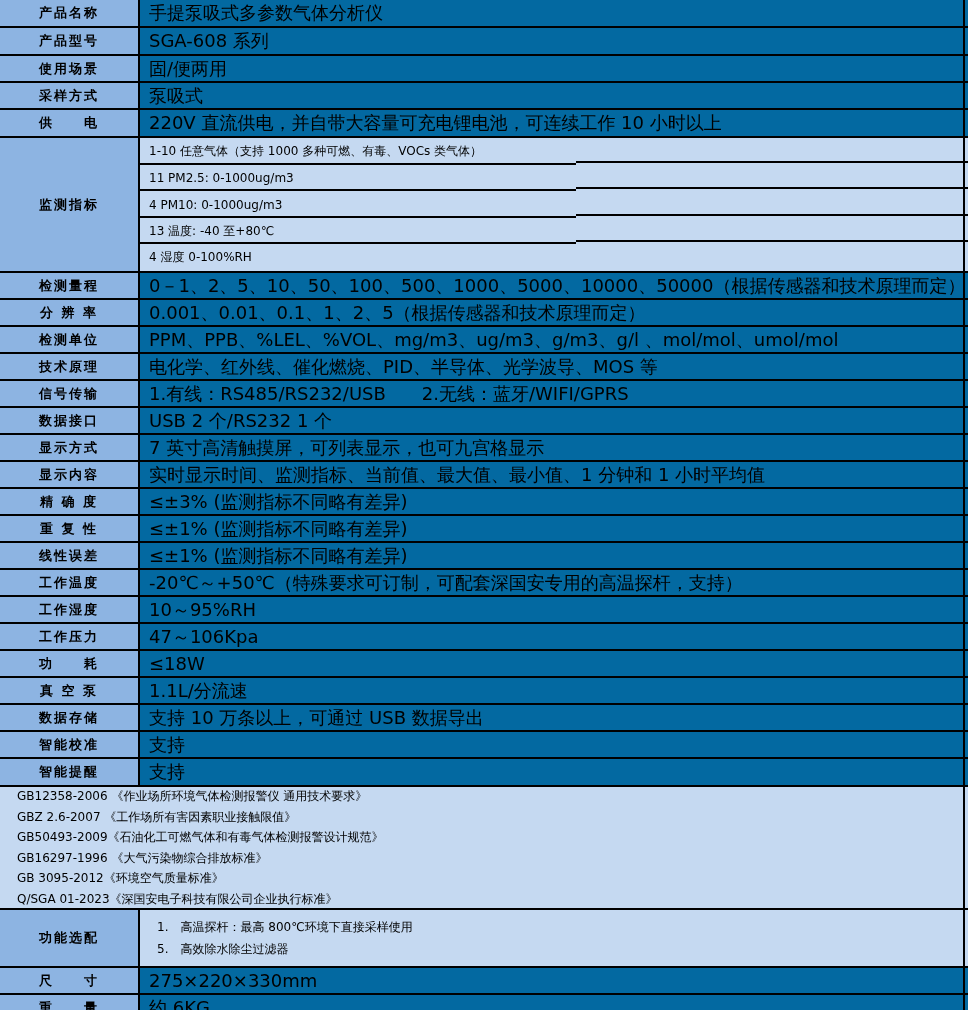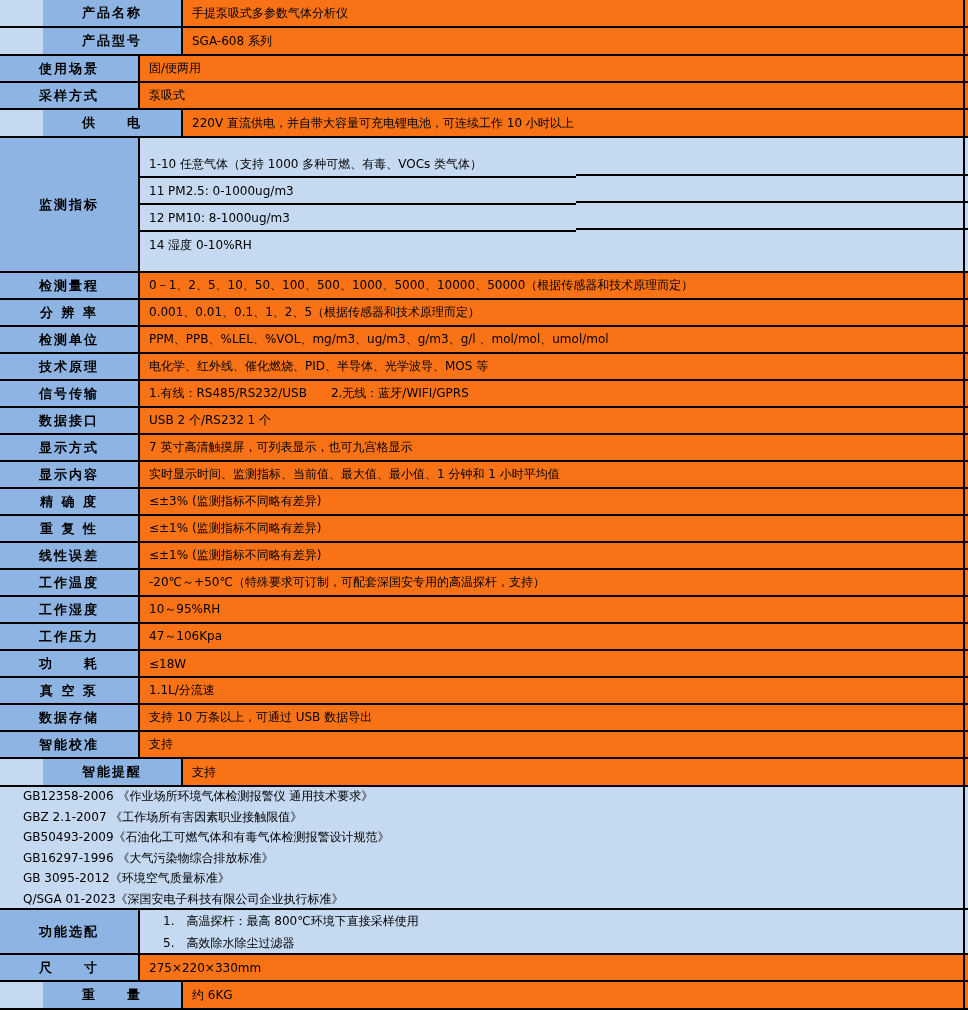--- a/index.html
+++ b/index.html
@@ -5,57 +5,57 @@
   html,body{margin:0;padding:0;background:#ffffff;}
   .spec-table{
     position:relative;
     width:968px;height:1010px;
     font-family:"DejaVu Sans",sans-serif;
     color:#000;
     background:#C5D9F1;
   }
   .row{display:flex;box-sizing:border-box;border-bottom:2px solid #000;}
   .row:last-child{border-bottom:none;}
-  .h28{height:28px;padding-left:43px;}
+  .h28{height:28px;}
   .h27{height:27px;}
   .h135{height:135px;}
   .h123{height:123px;}
-  .h45{height:45px;}
+  .h45{height:58px;}
   .label-cell{
     flex:0 0 140px;width:140px;box-sizing:border-box;
     border-right:2px solid #000;
     background:#8DB4E2;
     display:flex;align-items:center;justify-content:center;
     font-weight:bold;font-size:13px;letter-spacing:2px;
     white-space:pre;text-align:center;
   }
   .value-cell{
     flex:1;box-sizing:border-box;
-    background:#f97316;
+    background:#0369a1;
     display:flex;align-items:center;
-    padding-left:9px;font-size:12px;white-space:pre;
+    padding-left:9px;font-size:18px;white-space:pre;
     overflow:hidden;
   }
   .value-col{
     flex:1;box-sizing:border-box;background:#C5D9F1;
     display:flex;flex-direction:column;justify-content:center;
     font-size:12px;white-space:pre;overflow:hidden;
   }
   .subrow{
     position:relative;height:27px;box-sizing:border-box;
     display:flex;align-items:center;padding-left:9px;
   }
   
   .subrow:not(:last-child)::after{
     content:"";position:absolute;left:0;bottom:0;width:436px;height:2px;background:#000;
   }
   .subrow:not(:last-child)::before{
     content:"";position:absolute;left:436px;right:0;bottom:2px;height:2px;background:#000;
   }
-  .line{padding-left:23px;}
+  .line{padding-left:17px;}
   .lines-std .line{line-height:20.5px;}
   .lines-opt .line{line-height:22px;}
   .right-border{
     position:absolute;top:0;bottom:0;left:963px;width:2px;background:#000;
   }
 </style>
 </head>
 <body>
 
 <div class="spec-table">
@@ -83,22 +83,23 @@
   <div class="row h28">
     <div class="label-cell">供　　电</div>
     <div class="value-cell">220V 直流供电，并自带大容量可充电锂电池，可连续工作 10 小时以上</div>
   </div>
 
   <div class="row h135">
     <div class="label-cell">监测指标</div>
     <div class="value-col">
       <div class="subrow">1-10 任意气体（支持 1000 多种可燃、有毒、VOCs 类气体）</div>
       <div class="subrow">11 PM2.5: 0-1000ug/m3</div>
-      <div class="subrow">12 PM10: 8-1000ug/m3</div>
-      <div class="subrow">14 湿度 0-10%RH</div>
+      <div class="subrow">4 PM10: 0-1000ug/m3</div>
+      <div class="subrow">13 温度: -40 至+80℃</div>
+      <div class="subrow">4 湿度 0-100%RH</div>
     </div>
   </div>
 
   <div class="row h27">
     <div class="label-cell">检测量程</div>
     <div class="value-cell">0－1、2、5、10、50、100、500、1000、5000、10000、50000（根据传感器和技术原理而定）</div>
   </div>
 
   <div class="row h27">
     <div class="label-cell">分 辨 率</div>
@@ -186,21 +187,21 @@
   </div>
 
   <div class="row h28">
     <div class="label-cell">智能提醒</div>
     <div class="value-cell">支持</div>
   </div>
 
   <div class="row h123">
     <div class="value-col lines-std">
       <div class="line">GB12358-2006 《作业场所环境气体检测报警仪 通用技术要求》</div>
-      <div class="line">GBZ 2.1-2007 《工作场所有害因素职业接触限值》</div>
+      <div class="line">GBZ 2.6-2007 《工作场所有害因素职业接触限值》</div>
       <div class="line">GB50493-2009《石油化工可燃气体和有毒气体检测报警设计规范》</div>
       <div class="line">GB16297-1996 《大气污染物综合排放标准》</div>
       <div class="line">GB 3095-2012《环境空气质量标准》</div>
       <div class="line">Q/SGA 01-2023《深国安电子科技有限公司企业执行标准》</div>
     </div>
   </div>
 
   <div class="row h45">
     <div class="label-cell">功能选配</div>
     <div class="value-col lines-opt">

